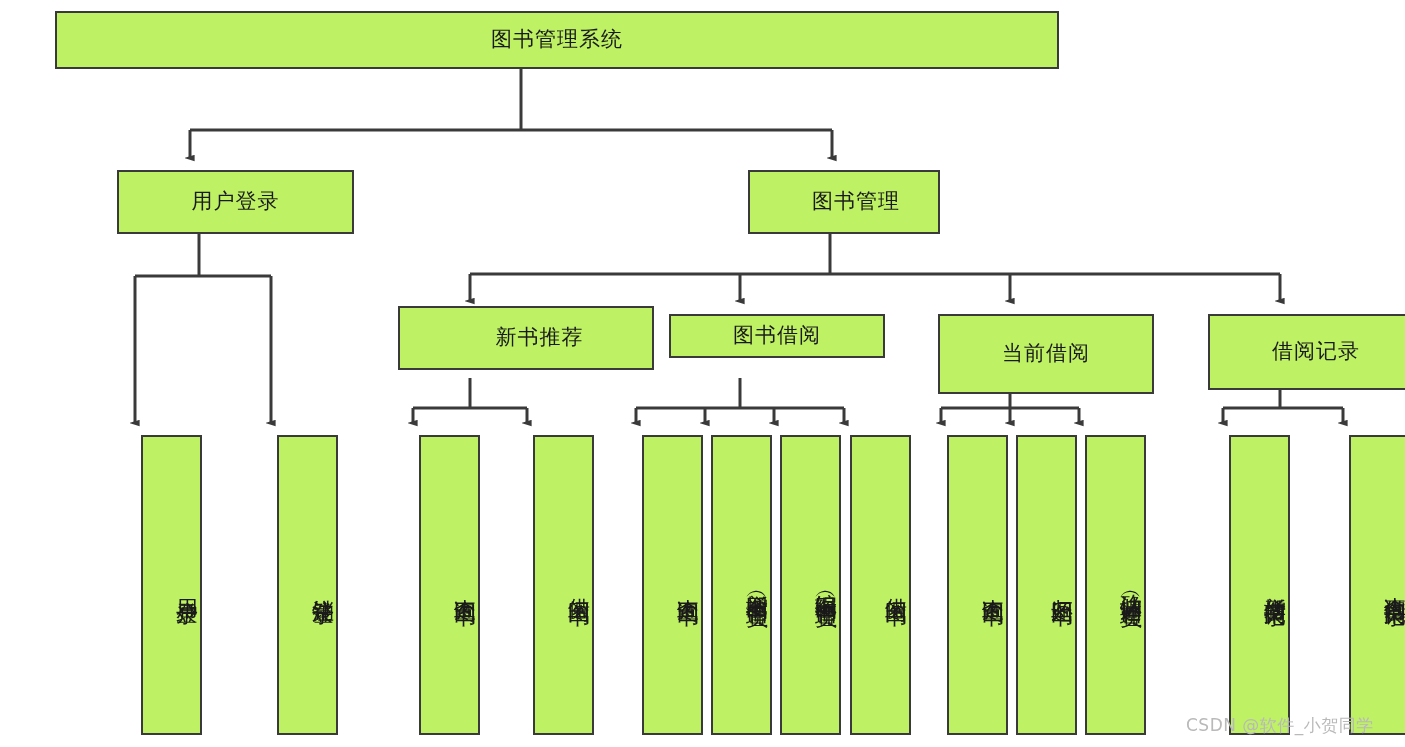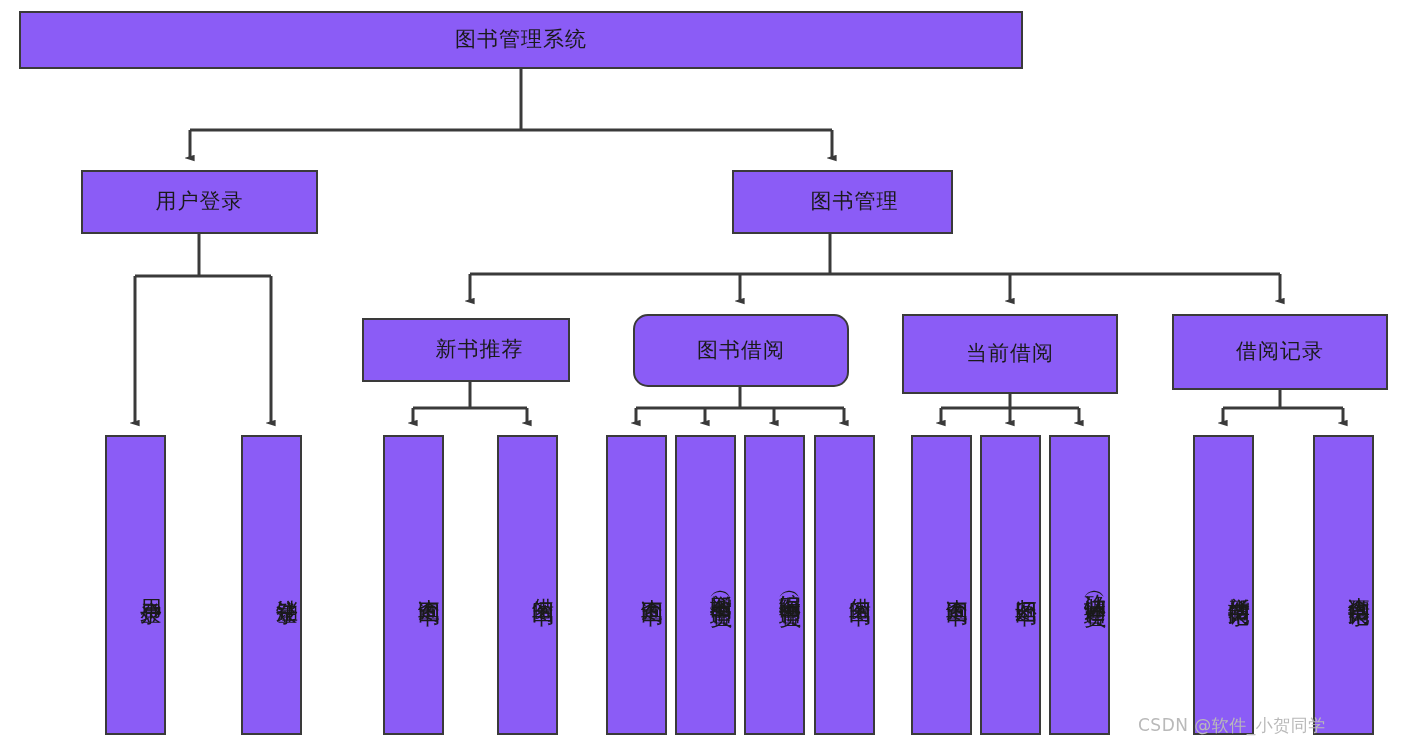--- a/index.html
+++ b/index.html
@@ -22,27 +22,28 @@
     position: absolute;
     left: 0;
     top: 0;
     width: 1405px;
     height: 747px;
     pointer-events: none;
   }
   .node {
     position: absolute;
     box-sizing: border-box;
-    background: #8b5cf6;
+    background: #bef264;
     border: 2.5px solid #3a3a3a;
     display: flex;
     align-items: center;
     justify-content: center;
     color: #1a1a1a;
     z-index: 2;
+    margin-left: 36px;
   }
   .node.horiz {
     font-size: 21px;
     letter-spacing: 1px;
     line-height: 1.2;
     text-align: center;
   }
   .node.vert {
     writing-mode: vertical-rl;
     text-orientation: upright;
@@ -54,21 +55,21 @@
     align-items: flex-start;
     justify-content: center;
   }
   .node.vert .vtext {
     writing-mode: vertical-rl;
     text-orientation: upright;
     display: block;
   }
   .watermark {
     position: absolute;
-    left: 1138px;
+    left: 1186px;
     top: 714px;
     font-size: 17px;
     color: #b9b9b9;
     letter-spacing: 0.5px;
     white-space: nowrap;
     z-index: 3;
     font-family: "DejaVu Sans", "Liberation Sans", sans-serif;
   }
 </style>
 </head>
@@ -128,29 +129,29 @@
   </svg>
 
   <div class="node horiz" style="left:19px; top:11px; width:1004px; height:58px;">
     <span>图书管理系统</span>
   </div>
 
   <div class="node horiz" style="left:81px; top:170px; width:237px; height:64px;">
     <span>用户登录</span>
   </div>
 
-  <div class="node horiz" style="left:732px; top:170px; width:221px; height:64px;padding-left:24px;">
+  <div class="node horiz" style="left:712px; top:170px; width:192px; height:64px;padding-left:24px;">
     <span>图书管理</span>
   </div>
 
-  <div class="node horiz" style="left:362px; top:318px; width:208px; height:64px;padding-left:27px;">
+  <div class="node horiz" style="left:362px; top:306px; width:256px; height:64px;padding-left:27px;">
     <span>新书推荐</span>
   </div>
 
-  <div class="node horiz" style="left:633px; top:314px; width:216px; height:73px;border-radius:15px;">
+  <div class="node horiz" style="left:633px; top:314px; width:216px; height:44px;">
     <span>图书借阅</span>
   </div>
 
   <div class="node horiz" style="left:902px; top:314px; width:216px; height:80px;">
     <span>当前借阅</span>
   </div>
 
   <div class="node horiz" style="left:1172px; top:314px; width:216px; height:76px;">
     <span>借阅记录</span>
   </div>

